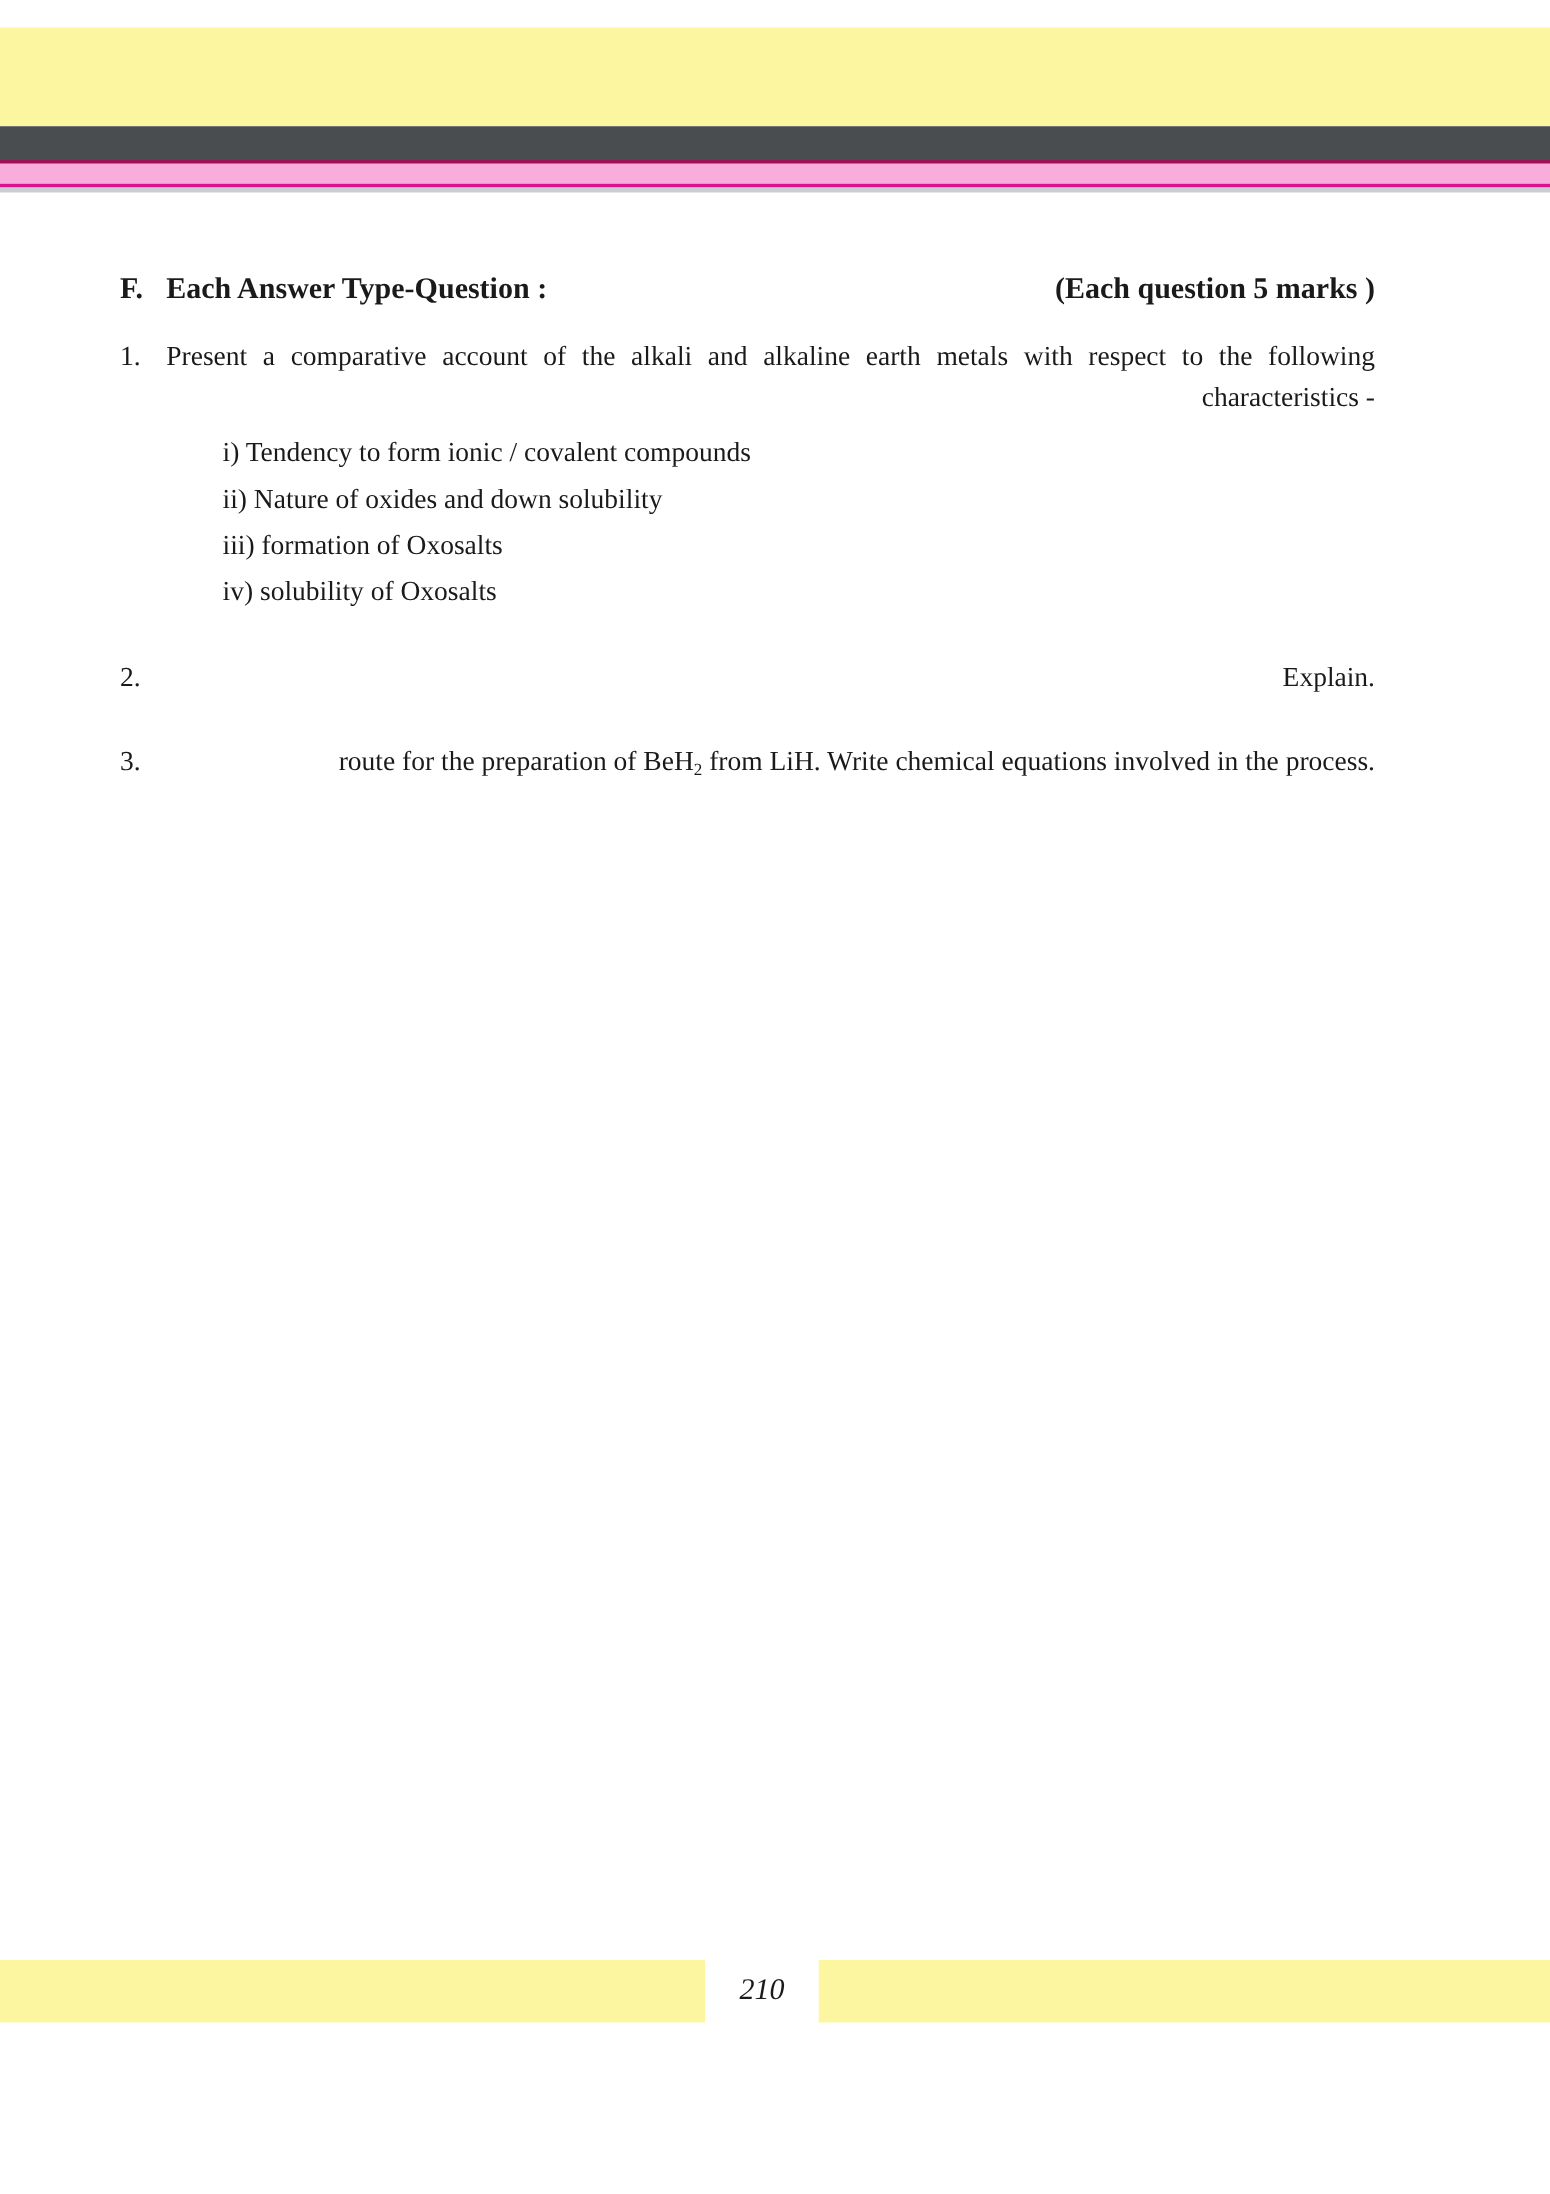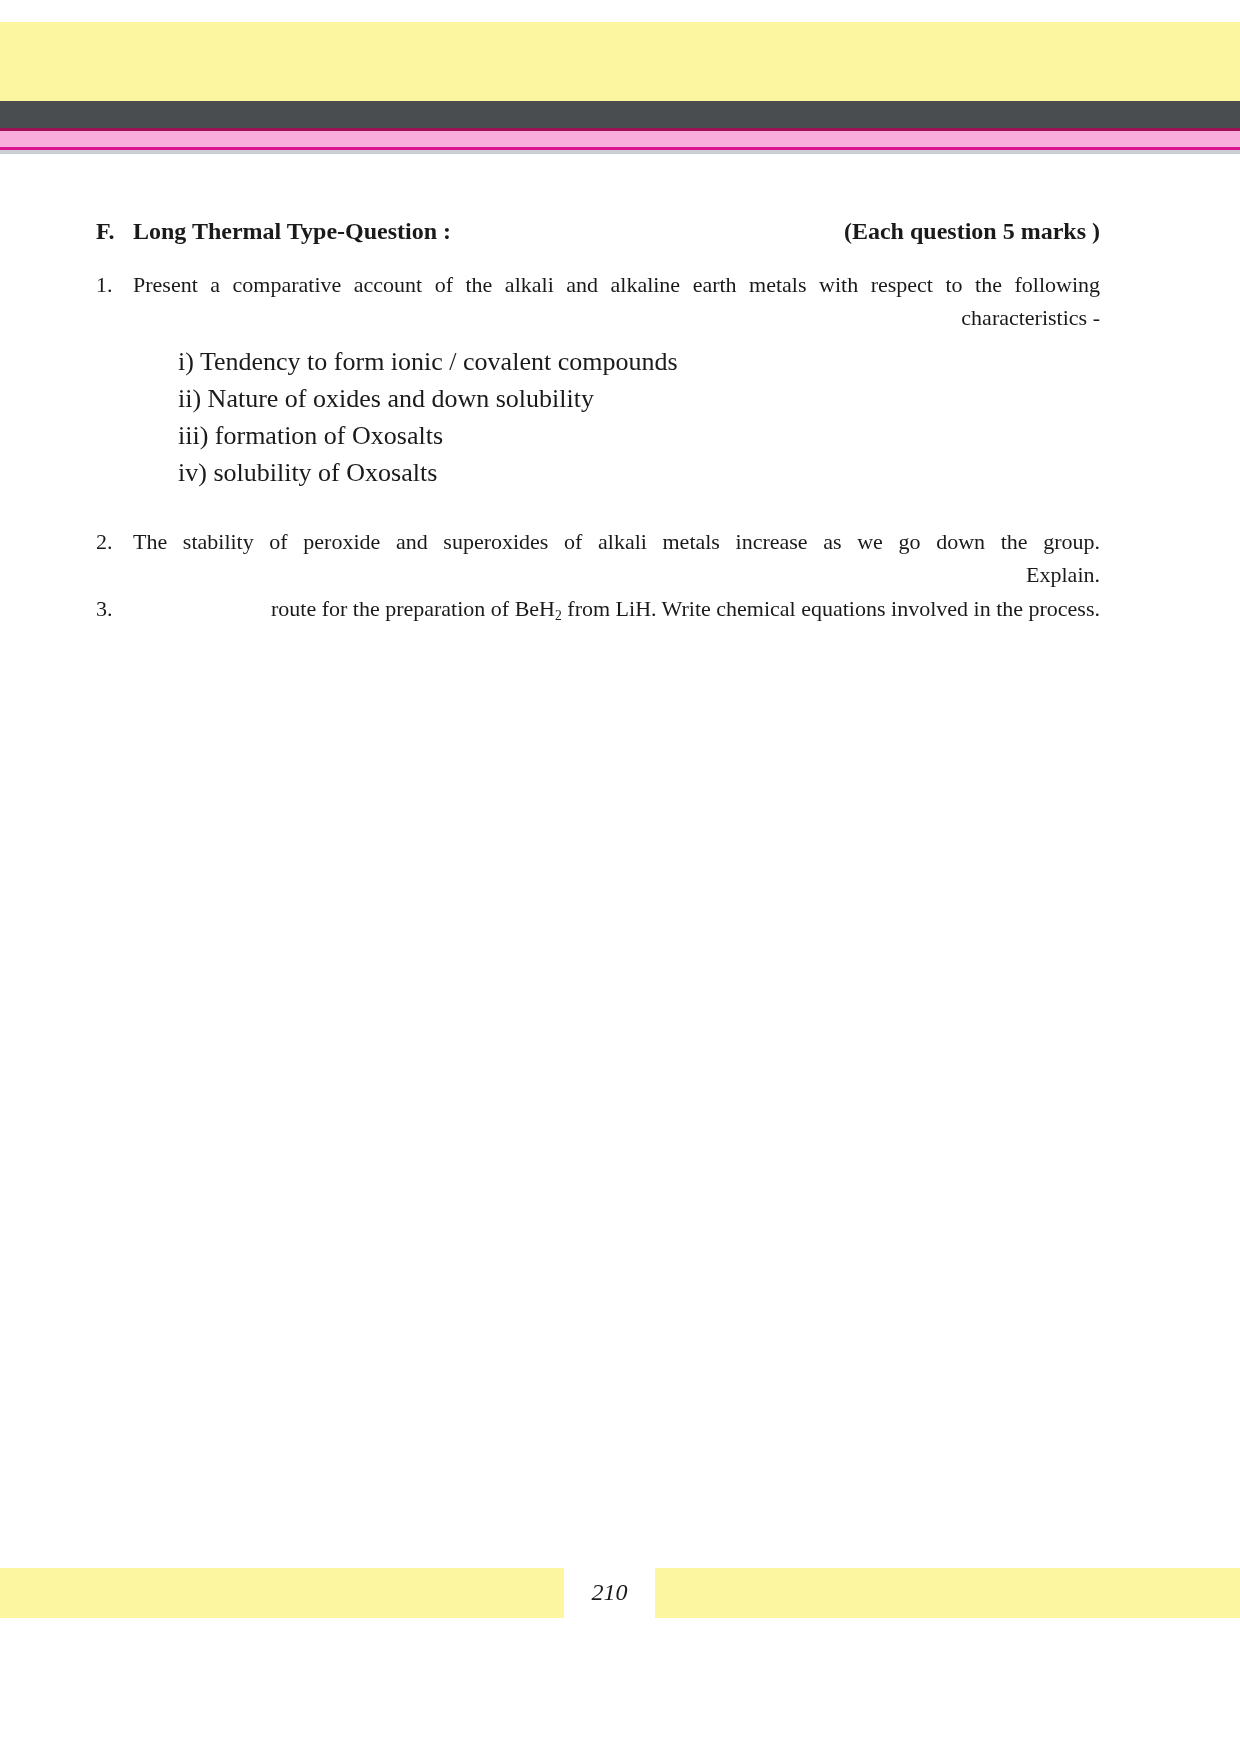--- a/index.html
+++ b/index.html
@@ -49,21 +49,21 @@
   .q-3 { top: 592px; }
   .qnum { width: 37px; flex: none; }
   .qtext { flex: 1; min-width: 0; }
   .jline { text-align: justify; text-align-last: justify; }
   .lline { text-align: right; }
 
   .subitems {
     position: absolute;
     left: 178px;
     top: 343px;
-    font-size: 26px;
+    font-size: 22px;
     line-height: 37px;
   }
 
   sub.chem {
     font-size: 0.62em;
     line-height: 0;
     vertical-align: baseline;
     position: relative;
     top: 0.3em;
   }
@@ -92,21 +92,21 @@
 
   <div class="band band-yellow-top"></div>
   <div class="band band-gray"></div>
   <div class="band band-darkmagenta"></div>
   <div class="band band-pink"></div>
   <div class="band band-magenta"></div>
   <div class="band band-lightgray"></div>
 
   <div class="section-row">
     <span class="num">F.</span>
-    <span>Long Thermal Type-Question :</span>
+    <span>Each Answer Type-Question :</span>
     <span class="marks">(Each question 5 marks )</span>
   </div>
 
   <div class="q q-1">
     <div class="qnum">1.</div>
     <div class="qtext">
       <div class="jline">Present a comparative account of the alkali and alkaline earth metals with respect to the following</div>
       <div class="lline">characteristics -</div>
     </div>
   </div>
@@ -114,21 +114,20 @@
   <div class="subitems">
     <div>i) Tendency to form ionic / covalent compounds</div>
     <div>ii) Nature of oxides and down solubility</div>
     <div>iii) formation of Oxosalts</div>
     <div>iv) solubility of Oxosalts</div>
   </div>
 
   <div class="q q-2">
     <div class="qnum">2.</div>
     <div class="qtext">
-      <div class="jline">The stability of peroxide and superoxides of alkali metals increase as we go down the group.</div>
       <div class="lline">Explain.</div>
     </div>
   </div>
 
   <div class="q q-3">
     <div class="qnum">3.</div>
     <div class="qtext">
       <div class="lline"><span>route for the preparation of BeH</span><sub class="chem">2</sub><span> from LiH. Write chemical equations involved in the process.</span></div>
     </div>
   </div>

